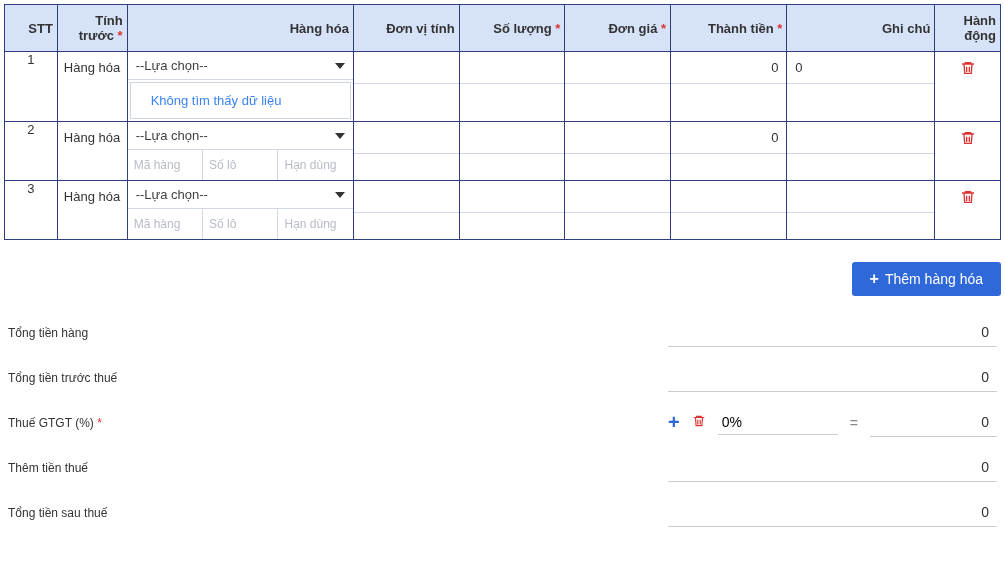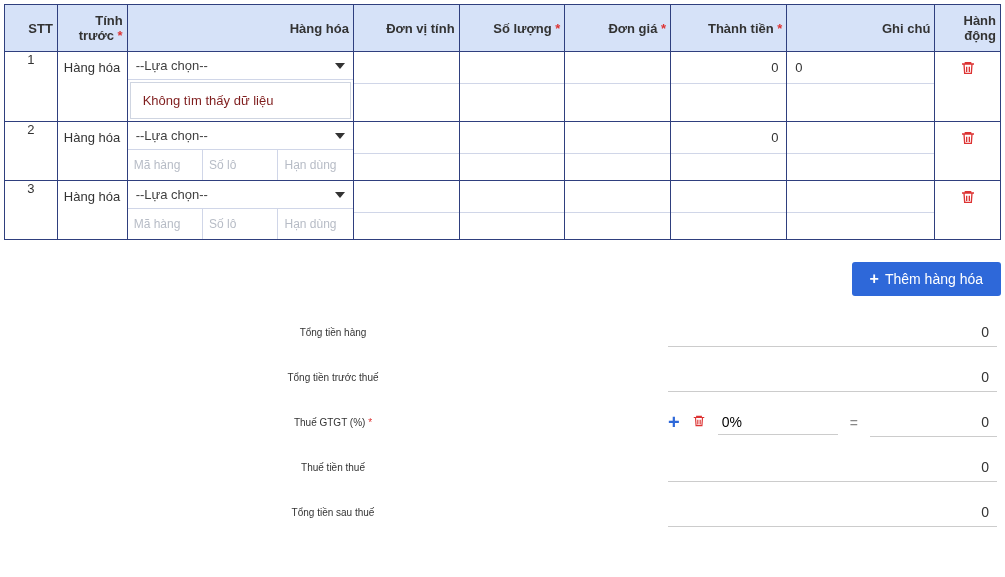--- a/index.html
+++ b/index.html
@@ -57,24 +57,24 @@
     font-size: 13px;
   }
   .select-row .caret {
     width: 0; height: 0;
     border-left: 5px solid transparent;
     border-right: 5px solid transparent;
     border-top: 6px solid #333;
   }
   .dropdown {
     border: 1px solid #cfd5e1;
-    padding: 10px 12px;
+    padding: 10px 20px;
     text-align: left;
     font-size: 13px;
-    color: #7f1d1d;
+    color: #3b82f6;
     margin: 2px;
   }
   .triple {
     display: flex;
     justify-content: center;
   }
   .triple input {
     flex: 1;
     min-width: 0;
     border: none;
@@ -120,23 +120,23 @@
   .totals {
     width: 100%;
   }
   .tot-row {
     display: flex;
     align-items: center;
     padding: 8px 4px;
   }
   .tot-label {
     flex: 0 0 660px;
-    text-align: center;
+    text-align: left;
     padding-right: 10px;
-    font-size: 10px;
+    font-size: 12px;
     color: #333;
   }
   .tot-value {
     flex: 1;
     border-bottom: 1px solid #ccc;
     text-align: right;
     padding: 6px 8px;
     font-size: 14px;
   }
   .tot-controls {
@@ -350,20 +350,20 @@
         <svg viewBox="0 0 24 24" fill="none" stroke="currentColor" stroke-width="2">
             <path d="M3 6h18M8 6V4h8v2M6 6l1 14h10l1-14M10 10v8M14 10v8"></path>
           </svg>
       </span>
       <input class="pct" value="0%" style="">
       <span class="eq">=</span>
       <div class="val">0</div>
     </div>
   </div>
   <div class="tot-row">
-    <div class="tot-label">Thuế tiền thuế</div>
+    <div class="tot-label">Thêm tiền thuế</div>
     <div class="tot-value">0</div>
   </div>
   <div class="tot-row">
     <div class="tot-label">Tổng tiền sau thuế</div>
     <div class="tot-value">0</div>
   </div>
 </div>
 
 </body></html>

